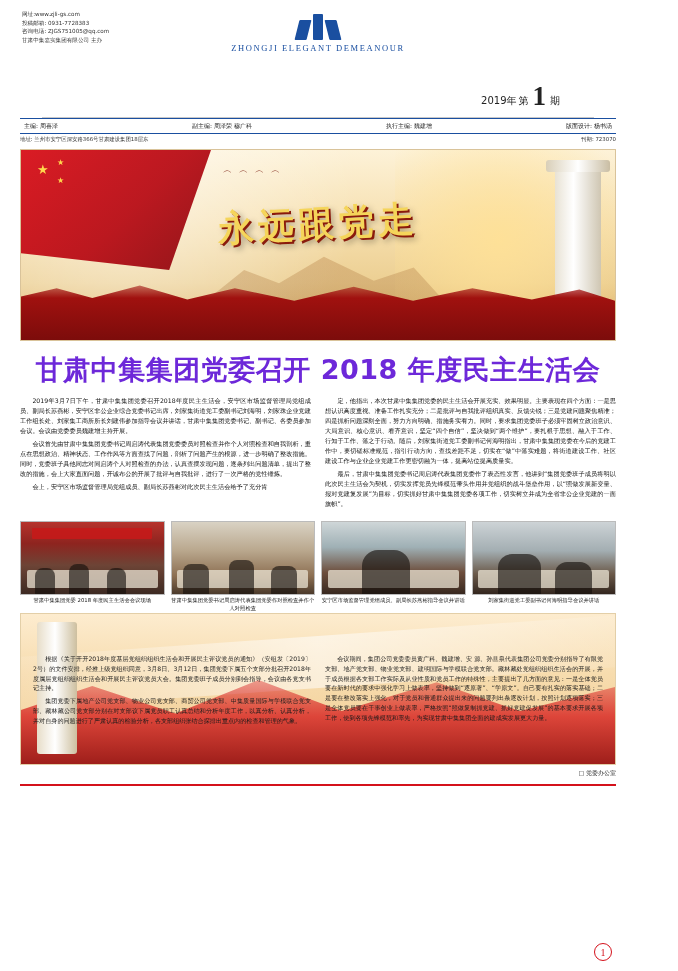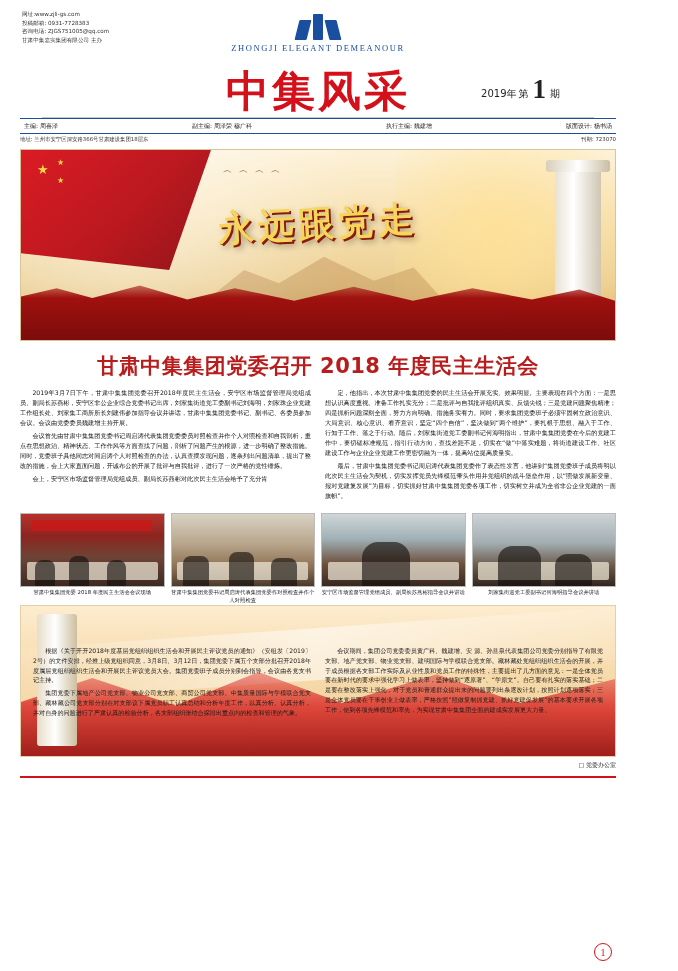--- a/index.html
+++ b/index.html
@@ -17,21 +17,21 @@
   .logo-wrap{display:flex;flex-direction:column;align-items:center;justify-content:center;padding-top:6px;}
   .logo-mark{width:54px;height:26px;position:relative;}
   .logo-mark .bar{position:absolute;background:#1a4fa0;border-radius:1px;}
   .logo-en{font-size:8.5px;letter-spacing:1.6px;color:#1a4fa0;margin-top:3px;font-family:"Liberation Serif",serif;}
   .title-row{display:flex;align-items:flex-end;justify-content:center;margin-top:2px;position:relative;height:58px;}
   .paper-title{
     font-family:"DejaVu Sans","Liberation Sans",sans-serif;
     font-size:43px;font-weight:bold;color:#d4111b;letter-spacing:3px;
     line-height:1;
   }
-  .issue{position:absolute;right:54px;bottom:12px;display:flex;align-items:flex-end;gap:2px;font-size:10px;color:#222;}
+  .issue{position:absolute;right:54px;bottom:5px;display:flex;align-items:flex-end;gap:2px;font-size:10px;color:#222;}
   .issue .big{font-size:27px;font-weight:bold;color:#222;line-height:0.9;padding:0 2px;font-family:"Liberation Serif",serif;}
   .meta-left{position:absolute;left:22px;top:10px;font-size:5.6px;line-height:1.55;color:#333;}
   .rule-top{border-top:1px solid #c8c8c8;margin:4px 20px 0 20px;}
   .staff-bar{
     margin:0 20px;border-top:1px solid #1a4fa0;border-bottom:1px solid #1a4fa0;
     display:flex;justify-content:space-between;align-items:center;
     font-size:6px;padding:2.5px 4px;color:#222;
   }
   .staff-bar .seg{white-space:nowrap;}
   .addr-bar{margin:2px 20px 0 20px;display:flex;justify-content:space-between;font-size:5.4px;color:#333;}
@@ -65,21 +65,21 @@
      background:linear-gradient(180deg,rgba(150,20,16,0) 0%,#a0110f 40%,#7c0c0b 100%);
      clip-path:polygon(0 38%,6% 26%,12% 40%,20% 22%,28% 42%,36% 26%,46% 44%,56% 24%,66% 44%,76% 26%,86% 42%,94% 28%,100% 44%,100% 100%,0 100%);}
   .hero .pillar{position:absolute;right:14px;top:14px;width:46px;height:150px;
      background:linear-gradient(90deg,#e8e2d4,#fff 40%,#cfc6b2);border-radius:4px;}
   .hero .pillar:after{content:"";position:absolute;left:-9px;top:-4px;width:64px;height:12px;
      background:linear-gradient(90deg,#d9cfb8,#fff,#c9bda3);border-radius:3px;}
   .hero .birds{position:absolute;left:34%;top:14px;font-size:9px;color:#7a1f12;letter-spacing:7px;}
 
   
   .headline{
-    text-align:center;font-size:21px;font-weight:bold;color:#b91c1c;
+    text-align:center;font-size:27px;font-weight:bold;color:#6d28d9;
     margin:11px 20px 8px 20px;letter-spacing:0.5px;
     font-family:"DejaVu Sans","Liberation Sans",sans-serif;
   }
 
   
   .cols{margin:0 20px;display:flex;gap:14px;}
   .col{flex:1;font-size:6.2px;line-height:1.62;text-align:justify;color:#111;}
   .col p{margin:0 0 3px 0;text-indent:2em;}
 
   
@@ -147,21 +147,20 @@
     <div class="logo-wrap">
       <div class="logo-mark">
         <span class="bar" style="left:22px;top:0;width:10px;height:26px;"></span>
         <span class="bar" style="left:6px;top:6px;width:12px;height:20px;transform:skewX(-14deg);"></span>
         <span class="bar" style="left:36px;top:6px;width:12px;height:20px;transform:skewX(14deg);"></span>
       </div>
       <div class="logo-en">ZHONGJI ELEGANT DEMEANOUR</div>
     </div>
 
     <div class="title-row">
-      <div class="paper-title">中集风采</div>
       <div class="issue">
         <span>2019年</span>
         <span>第</span>
         <span class="big">1</span>
         <span>期</span>
       </div>
     </div>
 
     <div class="rule-top"></div>
   </div>

